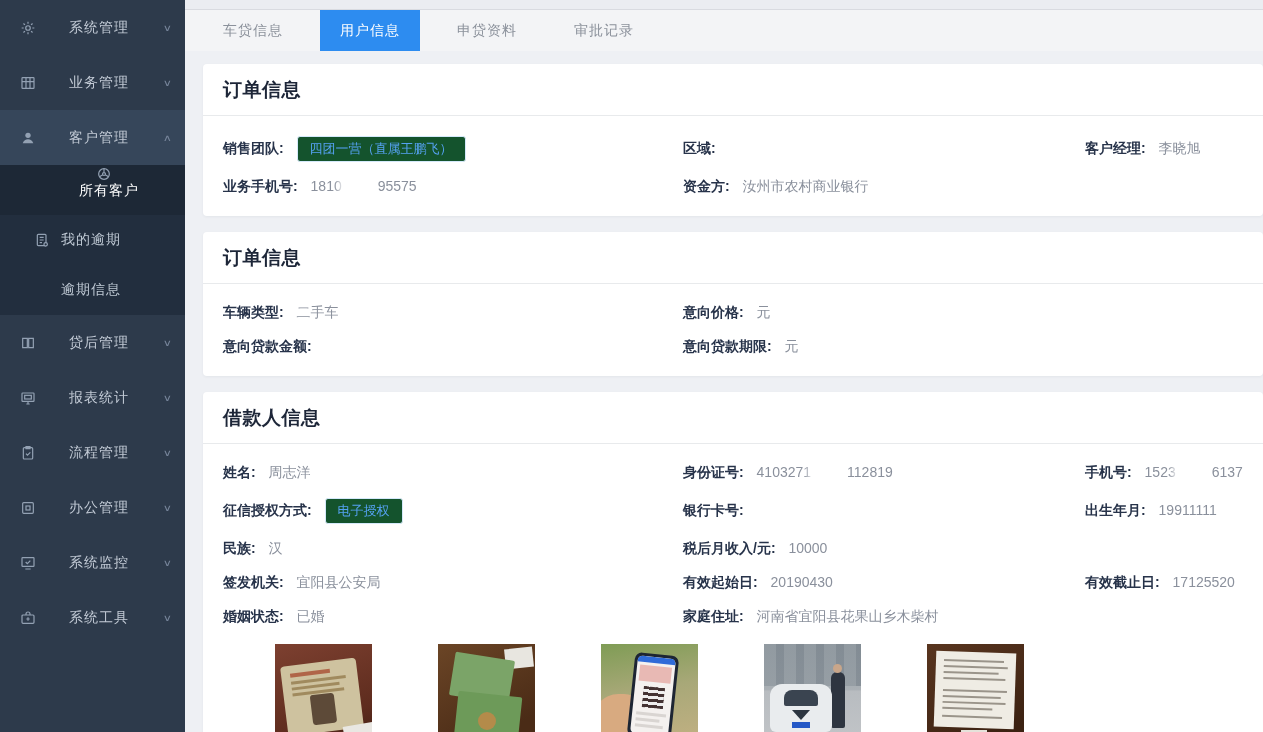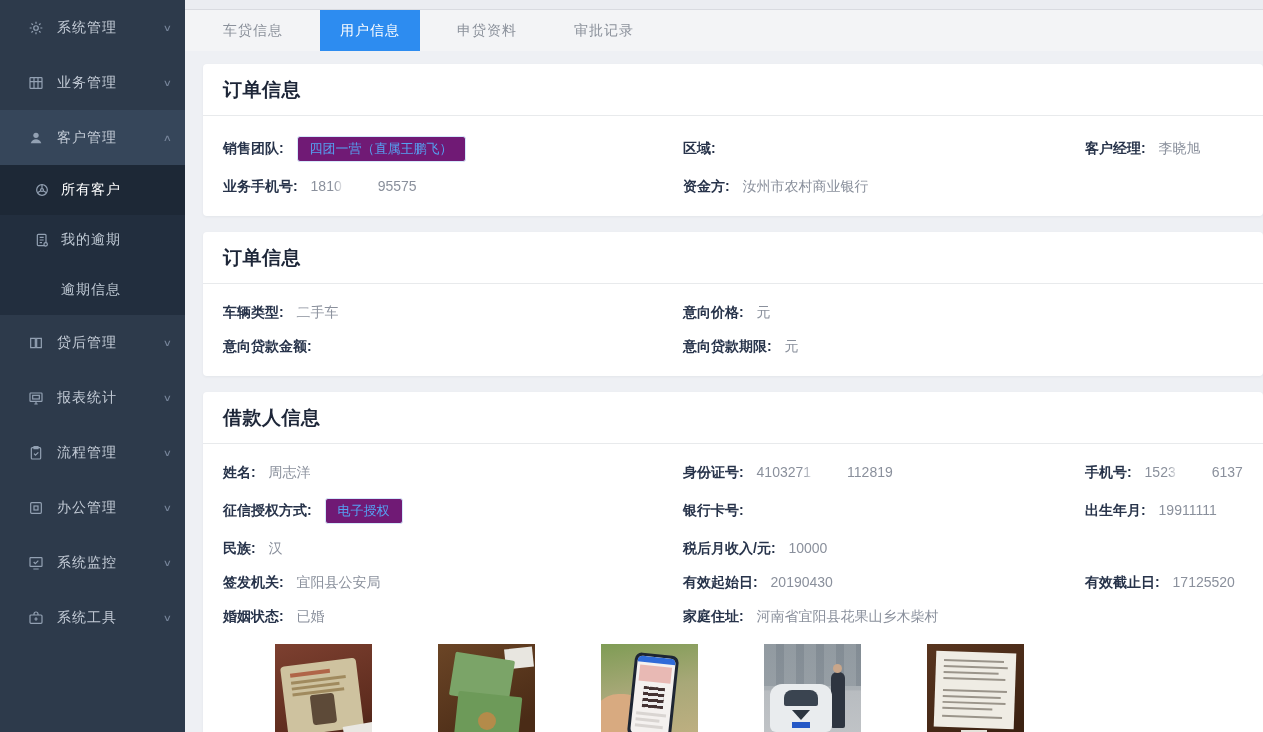--- a/index.html
+++ b/index.html
@@ -1,48 +1,48 @@
 <!DOCTYPE html>
 <html><head>
 <meta charset="utf-8">
 <style>
   * { box-sizing: border-box; margin: 0; padding: 0; }
   html,body { width:1263px; height:732px; overflow:hidden; }
   body { font-family:"Liberation Sans","DejaVu Sans",sans-serif; background:#eef0f4; position:relative; }
 
   
   .sidebar { position:absolute; left:0; top:0; width:185px; height:732px; background:#2d3a4b; z-index:5; }
-  .menu-item { height:55px; display:flex; align-items:center; padding:0 14px 0 27px; color:#c3cbd6; font-size:14px; cursor:pointer; }
+  .menu-item { height:55px; display:flex; align-items:center; padding:0 14px 0 19px; color:#c3cbd6; font-size:14px; cursor:pointer;gap:20px; }
   .menu-item.active-parent { background:#36465a; }
   .mi-icon { width:17px; height:17px; margin-right:13px; display:flex; align-items:center; justify-content:center; color:#93a1b3; flex:none; }
   .mi-icon svg { width:16px; height:16px; }
   .mi-label { flex:1; letter-spacing:1px; }
   .arrow { font-size:9px; color:#76849a; transform:scaleX(1.4); }
   .submenu { background:#222e3e; }
   .submenu-item { height:50px; display:flex; align-items:center; padding-left:33px; font-size:14px; color:#bfc9d4; cursor:pointer; letter-spacing:1px; }
-  .submenu-item.active { color:#ffffff; background:#1d2836; }
+  .submenu-item.active { color:#ffffff; background:#1d2836;flex-direction:column; }
   .submenu-item .mi-icon { margin-right:11px; }
   .submenu-item.no-icon { padding-left:61px; }
 
   
   .main { position:absolute; left:185px; top:0; right:0; height:732px; }
   .topstrip { height:10px; background:#ebedf1; border-bottom:1px solid #d9dbe0; }
   .tabbar { height:41px; background:#f3f4f6; padding-left:18px; display:flex; align-items:stretch; }
   .tab { line-height:41px; padding:0 20px; font-size:14px; color:#8b919b; cursor:pointer; letter-spacing:1px; margin-right:17px; }
   .tab.active { background:#2d8cf0; color:#fff; margin-right:17px; }
 
   .content { padding:13px 0 0 18px; }
   .card { background:#ffffff; border-radius:4px; margin-bottom:16px; box-shadow:0 1px 3px rgba(20,30,50,0.05); }
   .card-header { padding:13px 20px 12px; font-size:19px; font-weight:bold; color:#1d2638; border-bottom:1px solid #e8eaec; letter-spacing:0.5px; }
   .card-body { padding:4px 20px 20px; }
   .frow { display:grid; grid-template-columns:460px 402px 1fr; margin-top:16px; align-items:center; }
   .field { font-size:14px; white-space:nowrap; }
   .flabel { font-weight:bold; color:#27334a; margin-right:9px; }
   .fvalue { color:#8a909c; }
-  .badge { display:inline-block; background:#701a75; border:1px solid #d5e9fb; color:#55a2f2; font-size:13px; padding:3px 12px; border-radius:3px; cursor:pointer; }
+  .badge { display:inline-block; background:#14532d; border:1px solid #d5e9fb; color:#55a2f2; font-size:13px; padding:3px 12px; border-radius:3px; cursor:pointer; }
   .redact { display:inline-block; width:36px; height:15px; background:#fff; border-radius:2px; vertical-align:-2px; box-shadow:0 0 6px 3px rgba(255,255,255,0.95); }
 
   
   .photo-row { display:flex; margin:18px 0 0 52px; }
   .thumb { width:97px; height:102px; position:relative; overflow:hidden; margin-right:66px; cursor:pointer; flex:none; }
 
   
   .p1 { background:linear-gradient(160deg,#7d4030 0%,#5e2c1e 70%,#402015 100%); }
   .p1 .idcard { position:absolute; left:9px; top:18px; width:76px; height:70px; background:#cec29f; transform:rotate(-7deg); border-radius:4px; }
   .p1 .idline { position:absolute; left:9px; height:3px; background:#a08a5e; }

